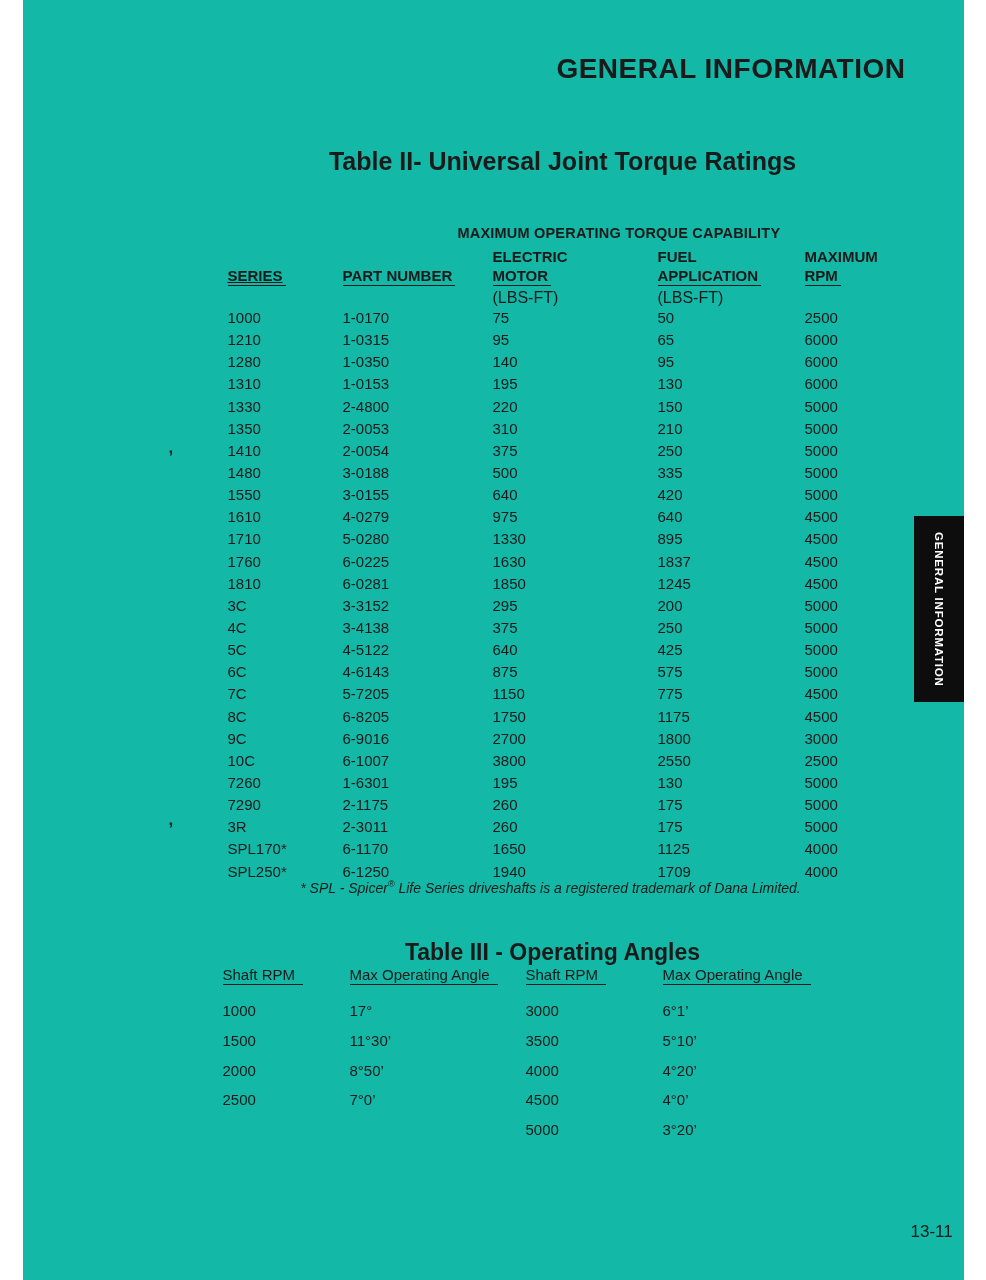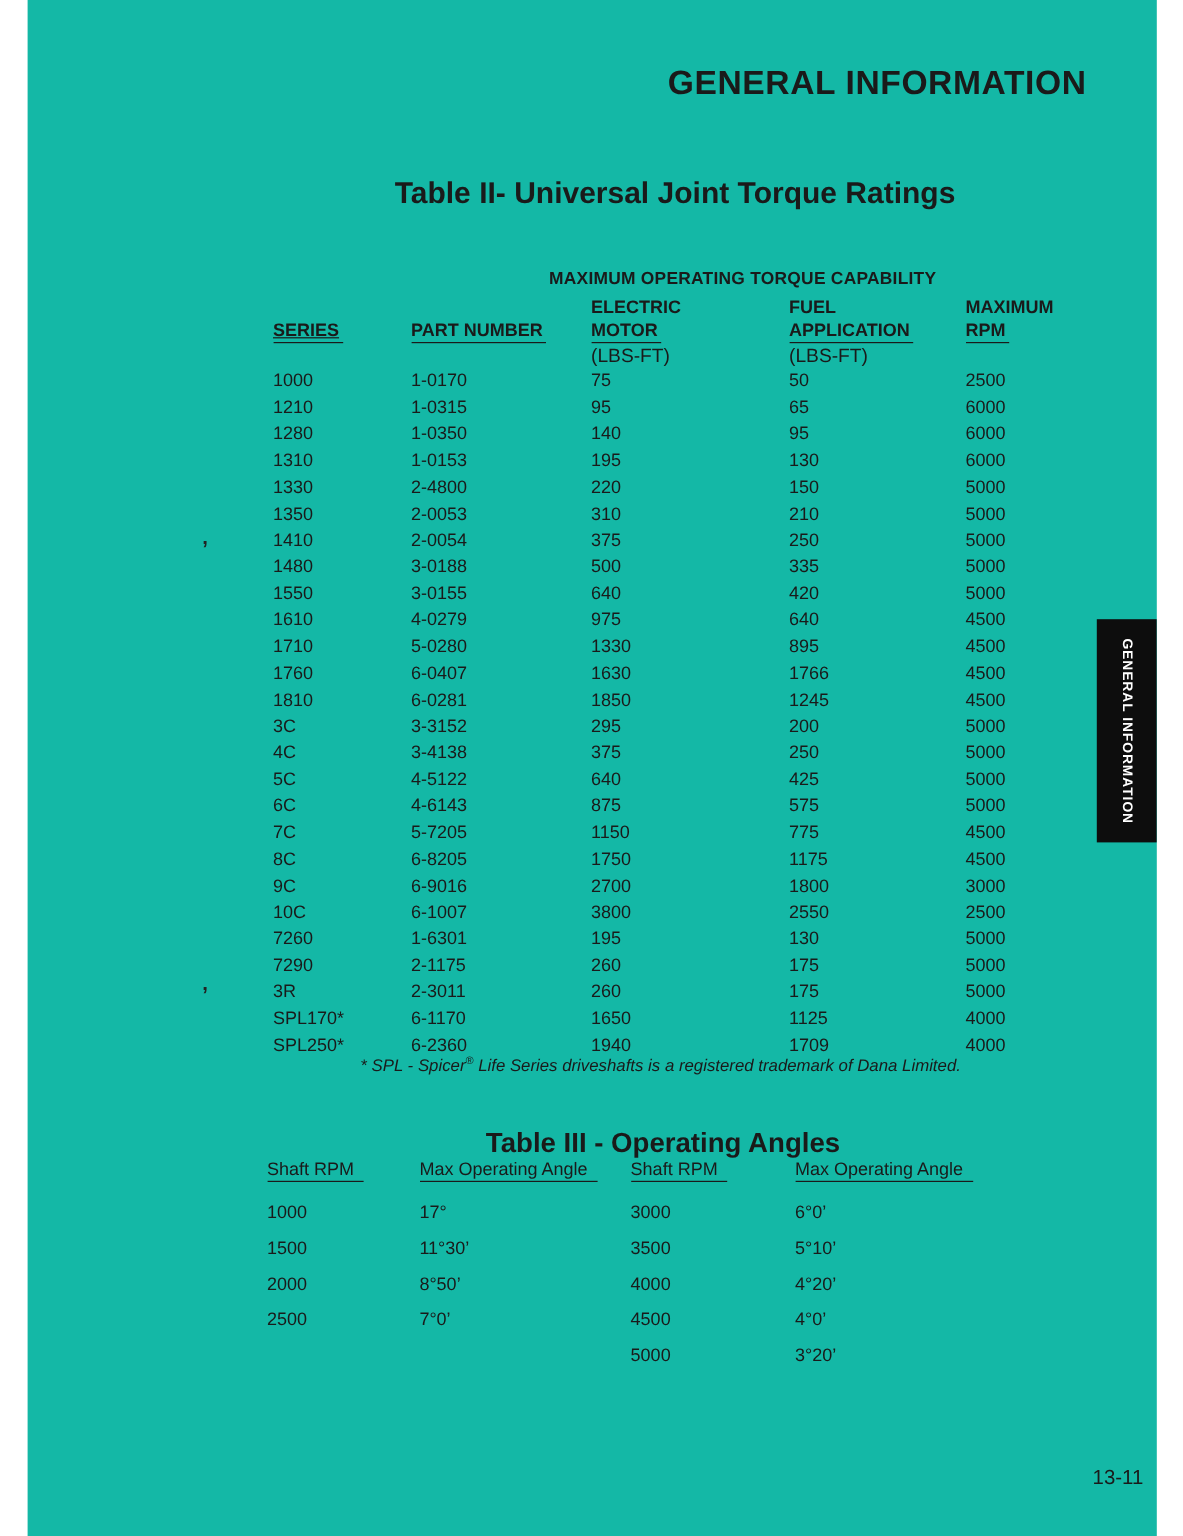--- a/index.html
+++ b/index.html
@@ -191,23 +191,23 @@
       <div class="t2-row">
         <span>1710</span>
         <span>5-0280</span>
         <span>1330</span>
         <span>895</span>
         <span>4500</span>
       </div>
 
       <div class="t2-row">
         <span>1760</span>
-        <span>6-0407</span>
+        <span>6-0225</span>
         <span>1630</span>
-        <span>1766</span>
+        <span>1837</span>
         <span>4500</span>
       </div>
 
       <div class="t2-row">
         <span>1810</span>
         <span>6-0281</span>
         <span>1850</span>
         <span>1245</span>
         <span>4500</span>
       </div>
@@ -303,21 +303,21 @@
       <div class="t2-row">
         <span>SPL170*</span>
         <span>6-1170</span>
         <span>1650</span>
         <span>1125</span>
         <span>4000</span>
       </div>
 
       <div class="t2-row">
         <span>SPL250*</span>
-        <span>6-2360</span>
+        <span>6-1250</span>
         <span>1940</span>
         <span>1709</span>
         <span>4000</span>
       </div>
     </div>
 
   <div class="footnote"><span>* SPL - Spicer</span><span class="reg">®</span><span> Life Series driveshafts is a registered trademark of Dana Limited.</span></div>
 
   <div class="t3-title">Table III - Operating Angles</div>
 
@@ -327,21 +327,21 @@
     <span class="u">Shaft RPM</span>
     <span class="u">Max Operating Angle</span>
   </div>
 
   <div class="t3-rows">
 
       <div class="t3-row">
         <span>1000</span>
         <span>17°</span>
         <span>3000</span>
-        <span>6°0’</span>
+        <span>6°1’</span>
       </div>
 
       <div class="t3-row">
         <span>1500</span>
         <span>11°30’</span>
         <span>3500</span>
         <span>5°10’</span>
       </div>
 
       <div class="t3-row">

